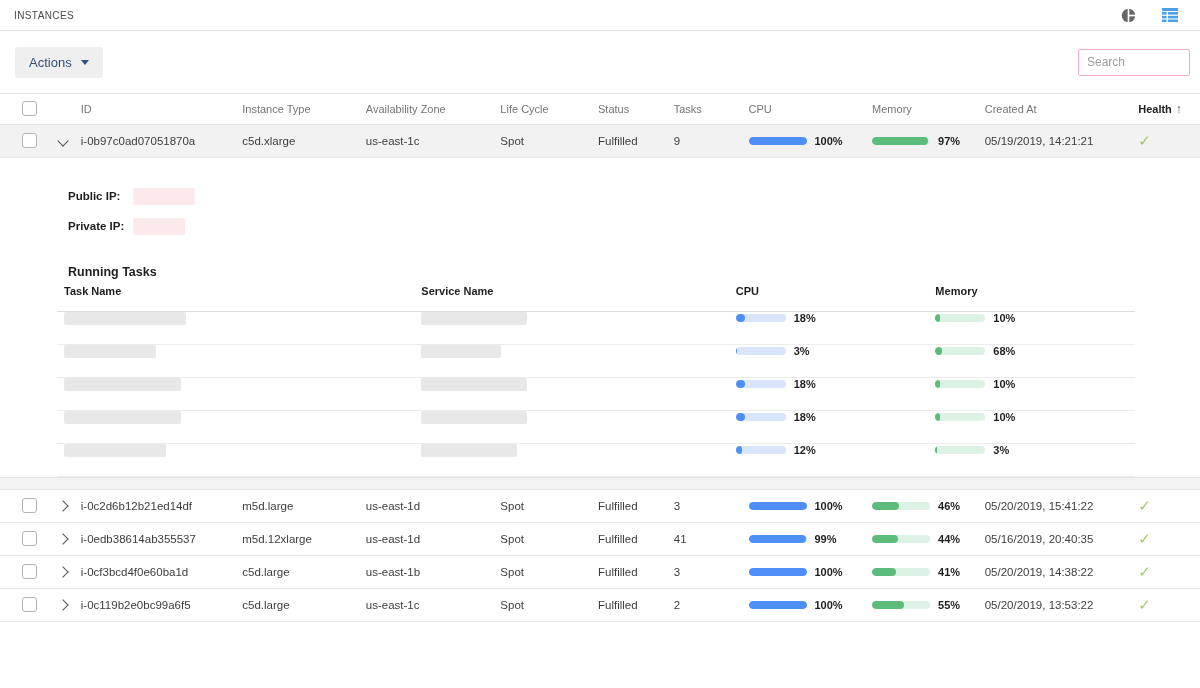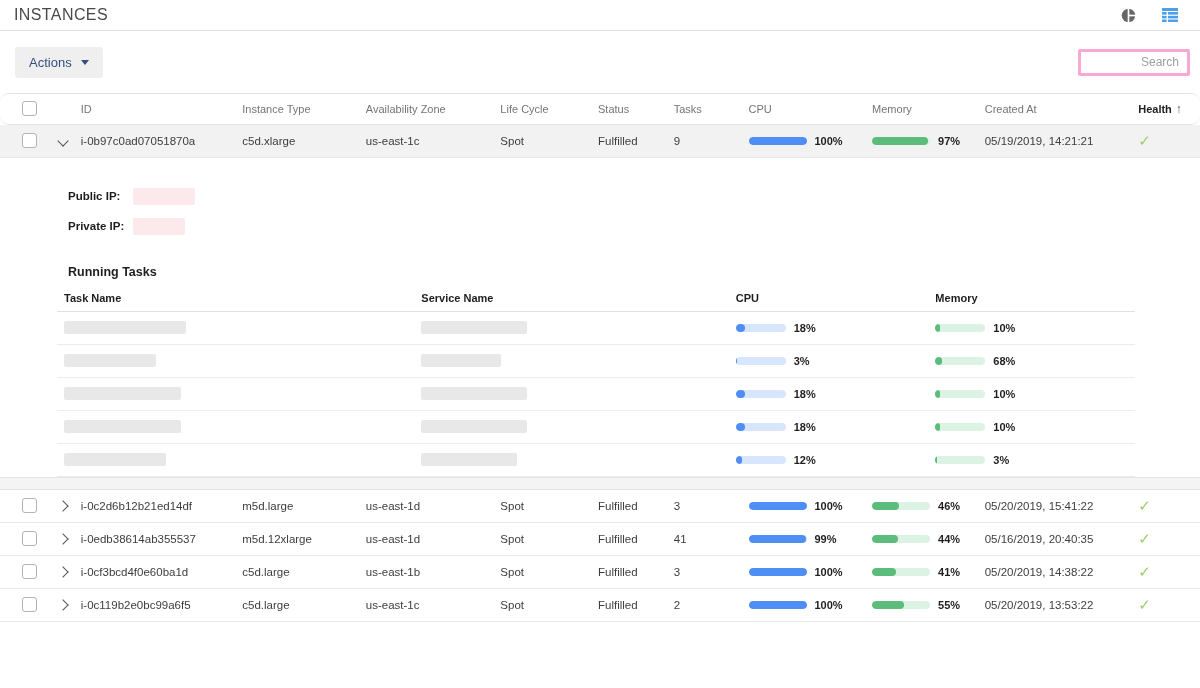--- a/index.html
+++ b/index.html
@@ -2,41 +2,41 @@
 <html><head>
 <meta charset="utf-8">
 <style>
   * { box-sizing: border-box; margin: 0; padding: 0; }
   html,body { width:1200px; height:688px; background:#fff; overflow:hidden;
     font-family:"Liberation Sans", sans-serif; color:#3f3f3f; }
 
   
   .titlebar { height:31px; border-bottom:1px solid #e3e3e3; display:flex;
     align-items:center; padding:0 14px; }
-  .page-title { font-size:16px; color:#4a4a4a; letter-spacing:.4px; }
+  .page-title { font-size:10px; color:#4a4a4a; letter-spacing:.4px; }
   .titlebar .spacer { flex:1; }
   .viewtoggle { display:flex; align-items:center; gap:26px; padding-right:8px; }
   .iconbtn { display:flex; align-items:center; cursor:pointer; }
 
   
   .toolbar { height:62px; display:flex; align-items:center; padding:0 10px 0 15px; }
   .actions-btn { background:#efefef; border:none; border-radius:3px; height:31px;
     padding:0 14px; display:flex; align-items:center; gap:9px; cursor:pointer; }
   .actions-btn .lbl { color:#33507a; font-size:13px; }
   .caret { width:0; height:0; border-left:4.5px solid transparent;
     border-right:4.5px solid transparent; border-top:5px solid #33507a; }
   .toolbar .spacer { flex:1; }
-  .search { width:112px; height:27px; border:3px solid #f9a8d4; border-radius:2px;
-    font-size:12px; padding:0 8px; color:#444; outline:none; font-family:inherit;text-align:right; }
+  .search { width:112px; height:27px; border:1px solid #f9a8d4; border-radius:2px;
+    font-size:12px; padding:0 8px; color:#444; outline:none; font-family:inherit; }
   .search::placeholder { color:#9e9e9e; }
 
   
   .thead-main, .irow { display:flex; align-items:center; width:1200px; }
   .thead-main { height:32px; border-top:1px solid #e3e3e3; border-bottom:1px solid #e3e3e3;
-    font-size:11px; color:#757575;border-radius:9px; }
+    font-size:11px; color:#757575; }
   .irow { height:33px; border-bottom:1px solid #e9e9e9; font-size:11.5px; color:#3d3d3d; }
   .irow.hl { background:#f2f2f2; }
   .c0{width:55px; padding-left:22px;} .c1{width:26px;}
   .c2{width:162px;} .c3{width:124px;} .c4{width:135px;} .c5{width:98px;}
   .c6{width:76px;} .c7{width:75px;} .c8{width:124px;} .c9{width:113px;}
   .c10{width:140px;} .c11{width:76px; padding-left:14px;}
   .hdr-health { color:#212121; font-weight:bold; display:flex; gap:4px; align-items:center;}
   .sort-arrow { color:#555; font-size:12px; font-weight:normal; }
 
   .cbx { width:15px; height:15px; border:1.5px solid #b3b3b3; border-radius:3px;
@@ -63,21 +63,21 @@
   .panel { background:#fff; padding:14px 0 0 0; border-bottom:1px solid #e3e3e3; }
   .sec-title { font-size:12.5px; font-weight:bold; color:#1e1e1e; margin-left:68px; }
   .ni-row { display:flex; align-items:center; margin:12px 0 0 68px; height:18px; }
   .ni-label { width:65px; font-size:11.5px; font-weight:bold; color:#1e1e1e; }
   .redact { display:inline-block; border-radius:2px; }
   .redact.pink { background:#fbe9ec; height:17px; }
   .redact.gray { background:#e8e8e8; height:13px; }
   .rt-title { margin-top:30px; }
 
   .ttable { margin-left:57px; width:1078px; }
-  .trow { display:flex; align-items:center; height:33px; border-bottom:1px solid #ececec;
+  .trow { display:flex; align-items:flex-start; height:33px; border-bottom:1px solid #ececec;
     font-size:11px; }
   .trow.thead { height:27px; border-bottom:1px solid #e0e0e0; color:#1e1e1e;
     font-weight:bold; margin-top:6px; }
   .tc0{width:365px; padding-left:7px;} .tc1{width:315px;} .tc2{width:200px;} .tc3{width:200px;}
 
   .pagin { height:46px; width:1135px; display:flex; align-items:center;
     justify-content:flex-end; gap:26px; font-size:11px; color:#8a8a8a; }
   .rpp { display:flex; align-items:center; gap:7px; color:#555; cursor:pointer; }
   .rpp .caret { border-top-color:#8a8a8a; border-left-width:4px; border-right-width:4px; }
   .range { color:#666; }

